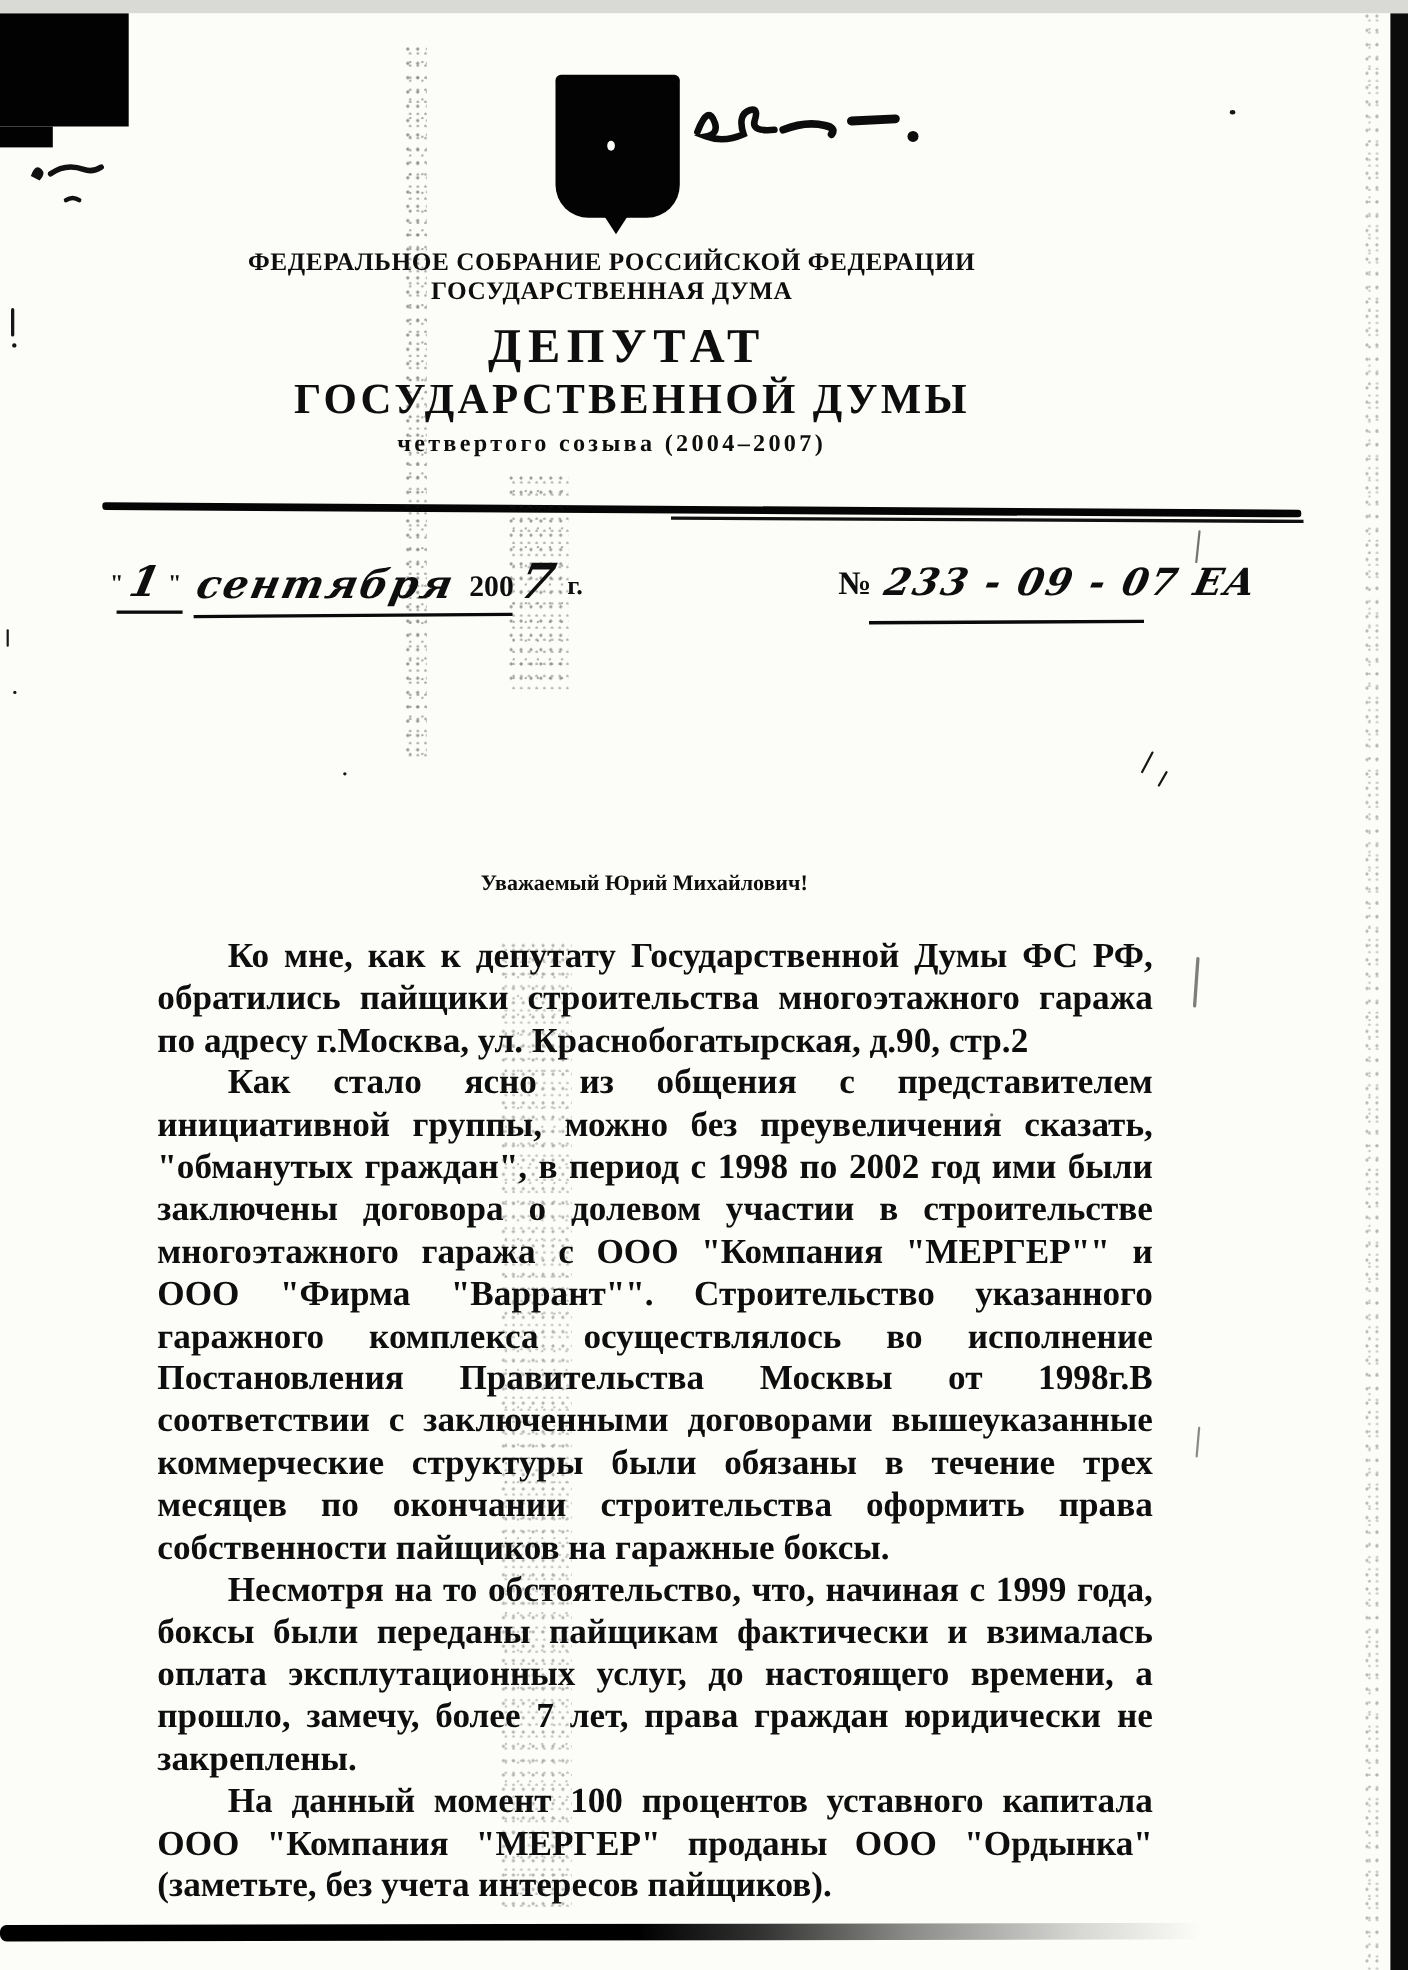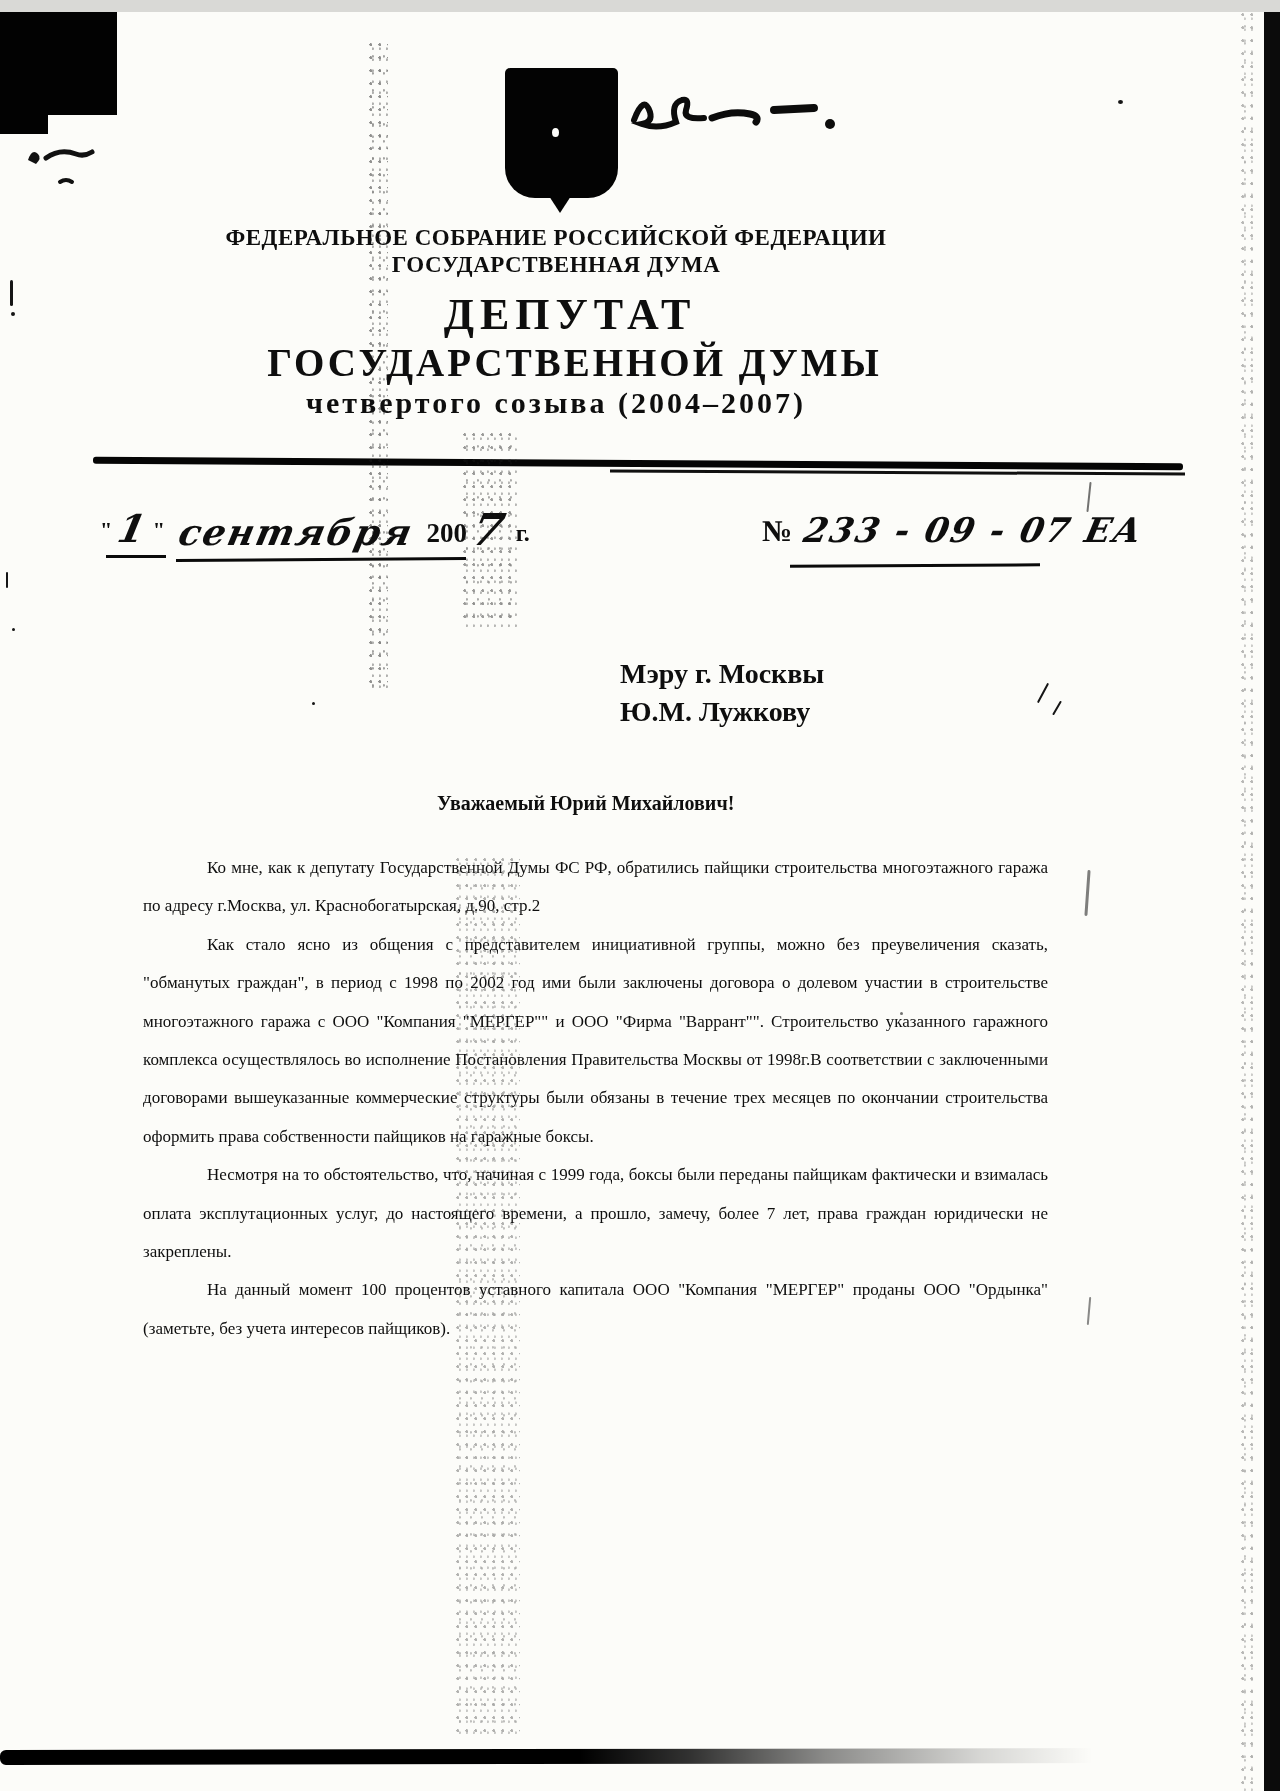--- a/index.html
+++ b/index.html
@@ -7,41 +7,41 @@
   .page{
     position:relative;width:1280px;height:1791px;margin:12px auto;
     background:#fcfcf9;overflow:hidden;
     font-family:"Liberation Serif", serif;color:#0e0e0e;
   }
   
   .letterhead{position:absolute;top:212px;left:0;width:1112px;text-align:center;}
   .org-line{font-size:23px;font-weight:bold;letter-spacing:.5px;line-height:27px;}
   .dep-title{font-size:44px;font-weight:bold;letter-spacing:6px;line-height:50px;margin-top:12px;padding-left:28px;}
   .dep-title2{font-size:39px;font-weight:bold;letter-spacing:3px;line-height:46px;padding-left:37px;}
-  .convocation{font-size:30px;font-weight:bold;letter-spacing:3px;line-height:34px;}
+  .convocation{font-size:22px;font-weight:bold;letter-spacing:3px;line-height:34px;}
   .rule-main{position:absolute;left:93px;top:448px;width:1090px;height:7px;background:#050505;transform:rotate(.35deg);border-radius:3px;}
   .rule-sub{position:absolute;left:610px;top:459px;width:575px;height:3px;background:#101010;transform:rotate(.3deg);}
   
   .dateline{position:absolute;left:100px;top:492px;display:flex;align-items:flex-end;}
   .hand{font-family:"DejaVu Serif", serif;font-style:italic;font-weight:bold;display:inline-block;transform:skewX(-12deg);}
   .dl-quote{font-size:22px;font-weight:bold;padding:0 6px 14px 0;}
   .dl-day{font-size:38px;padding-bottom:6px;}
   .dl-quote2{font-size:22px;font-weight:bold;padding:0 10px 14px 8px;}
   .dl-month{font-size:36px;letter-spacing:2px;padding:0 14px 4px 4px;}
   .dl-year{font-size:27px;font-weight:bold;padding-bottom:8px;}
   .dl-year-hand{font-size:44px;padding:0 4px 2px 6px;}
   .dl-suffix{font-size:24px;font-weight:bold;padding:0 0 10px 8px;}
   .underline{position:absolute;height:3px;background:#0a0a0a;}
   .numline{position:absolute;left:762px;top:498px;display:flex;align-items:flex-end;}
   .num-sign{font-size:30px;font-weight:bold;padding-bottom:8px;}
   .num-value{font-size:34px;letter-spacing:2px;padding:0 0 6px 12px;white-space:nowrap;}
   
   .addressee{position:absolute;left:620px;top:643px;font-size:28px;font-weight:bold;line-height:38px;}
   .salutation{position:absolute;left:437px;top:780px;width:480px;font-size:20px;font-weight:bold;}
-  .body-text{position:absolute;left:143px;top:837px;width:905px;font-size:17px;font-weight:normal;line-height:38.4px;text-align:justify;}
+  .body-text{position:absolute;left:143px;top:837px;width:905px;font-size:32px;font-weight:bold;line-height:38.4px;text-align:justify;}
   .body-text p{margin:0;text-indent:64px;}
   
   .blot{position:absolute;background:#020202;}
   .emblem{position:absolute;left:505px;top:56px;width:113px;height:130px;background:#030303;border-radius:5px 5px 30px 30px;}
   .emblem-dot{position:absolute;left:552px;top:116px;width:7px;height:9px;background:#fcfcf9;border-radius:50%;}
   .emblem-tail{position:absolute;left:549px;top:184px;width:0;height:0;border-left:11px solid transparent;border-right:11px solid transparent;border-top:17px solid #030303;}
   .smudge{position:absolute;
     background-image:
       radial-gradient(circle at 30% 20%, rgba(25,25,25,.85) 0 1.2px, transparent 1.6px),
       radial-gradient(circle at 70% 60%, rgba(25,25,25,.6) 0 1px, transparent 1.4px),
@@ -99,24 +99,20 @@
   </div>
   <div class="underline" style="left:106px;top:543px;width:60px;"></div>
   <div class="underline" style="left:176px;top:546px;width:290px;transform:rotate(-.4deg);"></div>
 
   <div class="numline">
     <span class="num-sign">№</span>
     <span class="hand num-value">233 - 09 - 07 ЕА</span>
   </div>
   <div class="underline" style="left:790px;top:552px;width:250px;transform:rotate(-.3deg);"></div>
 
-  <div class="addressee">
-    <div>Мэру г. Москвы</div>
-    <div>Ю.М. Лужкову</div>
-  </div>
 
   <div class="salutation">Уважаемый Юрий Михайлович!</div>
 
   <div class="body-text">
     <p>Ко мне, как к депутату Государственной Думы ФС РФ, обратились пайщики строительства многоэтажного гаража по адресу г.Москва, ул. Краснобогатырская, д.90, стр.2</p>
     <p>Как стало ясно из общения с представителем инициативной группы, можно без преувеличения сказать, "обманутых граждан", в период с 1998 по 2002 год ими были заключены договора о долевом участии в строительстве многоэтажного гаража с ООО "Компания "МЕРГЕР"" и ООО "Фирма "Варрант"". Строительство указанного гаражного комплекса осуществлялось во исполнение Постановления Правительства Москвы от 1998г.В соответствии с заключенными договорами вышеуказанные коммерческие структуры были обязаны в течение трех месяцев по окончании строительства оформить права собственности пайщиков на гаражные боксы.</p>
     <p>Несмотря на то обстоятельство, что, начиная с 1999 года, боксы были переданы пайщикам фактически и взималась оплата эксплутационных услуг, до настоящего времени, а прошло, замечу, более 7 лет, права граждан юридически не закреплены.</p>
     <p>На данный момент 100 процентов уставного капитала ООО "Компания "МЕРГЕР" проданы ООО "Ордынка" (заметьте, без учета интересов пайщиков).</p>
   </div>
 

